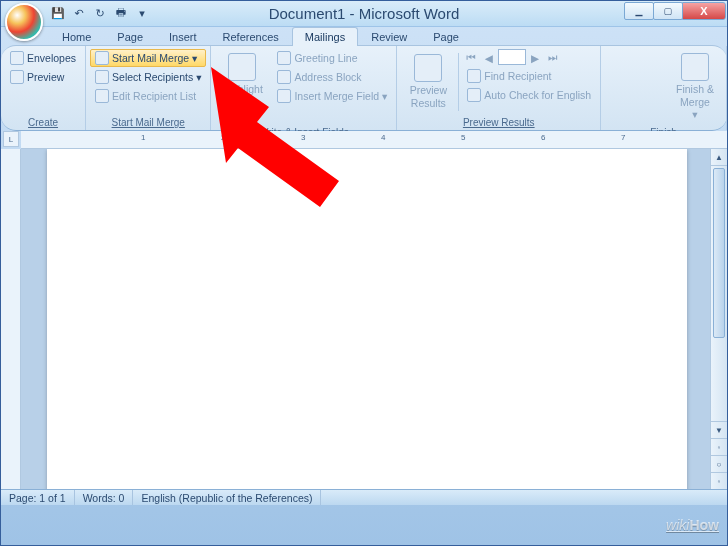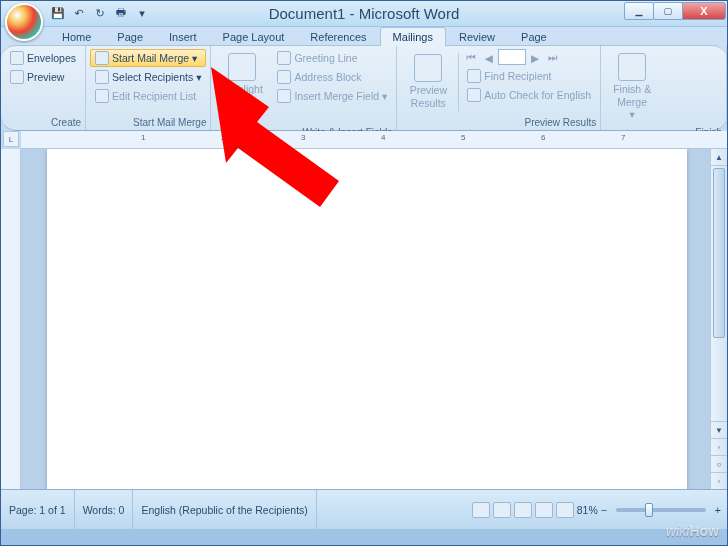--- a/index.html
+++ b/index.html
@@ -18,21 +18,21 @@
 
 
 .tabs { height:18px; display:flex; align-items:flex-start; padding-left:48px; gap:0; position:relative; z-index:5; }
 .tab { padding:3px 12px; font-size:11px; color:#2b4a70; cursor:pointer; border:1px solid transparent; border-bottom:none; }
 .tab.active { background:#e7f1fa; border-color:#a8c4e0; border-radius:3px 3px 0 0; color:#1a3a60; }
 
 
 .ribbon { height:86px; background:linear-gradient(#e7f1fa,#d3e4f3); border-top:1px solid #a8c4e0; border-bottom:1px solid #8ab0d6; display:flex;border-radius:15px; }
 .group { border-right:1px solid #b4cde6; display:flex; flex-direction:column; padding:3px 4px 0; }
 .group-body { flex:1; display:flex; gap:3px; }
-.group-label { font-size:10px; color:#4a6a8e; text-align:right; padding:2px 0; }
+.group-label { font-size:10px; color:#4a6a8e; text-align:center; padding:2px 0;text-decoration:underline; }
 .group-col { display:flex; flex-direction:column; gap:1px; }
 .ctrl { display:flex; align-items:center; gap:3px; padding:1px 4px; font-size:10.5px; color:#2b4a70; cursor:pointer; border:1px solid transparent; border-radius:2px; white-space:nowrap; }
 .ctrl.highlight { background:linear-gradient(#fff0c8,#ffd867); border-color:#e8b84c; }
 .ctrl.disabled { color:#8aa4c0; }
 .ctrl .ico { width:14px; height:14px; background:#e4eef8; border:1px solid #9ab8d8; border-radius:2px; display:inline-block; }
 .big-ctrl { display:flex; flex-direction:column; align-items:center; justify-content:center; padding:4px 6px; font-size:10.5px; color:#2b4a70; cursor:pointer; width:54px; text-align:center; line-height:1.2; }
 .big-ctrl.disabled { color:#8aa4c0; }
 .big-ctrl .big-ico { width:28px; height:28px; background:#e4eef8; border:1px solid #9ab8d8; border-radius:3px; margin-bottom:2px; }
 .sep { width:1px; background:#b4cde6; margin:4px 0; }
 
@@ -46,31 +46,31 @@
 .ruler-v { width:20px; background:#eaf3fb; border-right:1px solid #b0c8e0; }
 .canvas { flex:1; overflow:auto; position:relative; padding:0 0 10px 26px; }
 .page { width:640px; height:560px; background:#fff; box-shadow:0 1px 4px rgba(0,0,0,.25); margin-top:0; position:relative; }
 .scroll-v { width:17px; background:linear-gradient(90deg,#eaf3fb,#d4e4f2); border-left:1px solid #b0c8e0; display:flex; flex-direction:column; }
 .scroll-track { flex:1; position:relative; }
 .scroll-thumb { position:absolute; left:2px; right:2px; top:2px; height:170px; background:linear-gradient(90deg,#dbe9f6,#b9d3ec); border:1px solid #8ab0d6; border-radius:2px; }
 .scroll-btn { height:17px; display:flex; align-items:center; justify-content:center; font-size:8px; color:#3a5a80; border-top:1px solid #b0c8e0; }
 .scroll-btn:first-child { border-top:none; border-bottom:1px solid #b0c8e0; }
 
 
-.status { height:40px; background:linear-gradient(#d9ebf9,#bcd8f0); border-top:1px solid #8ab0d6; display:flex; align-items:center; font-size:10.5px; color:#2b4a70; }
+.status { height:16px; background:linear-gradient(#d9ebf9,#bcd8f0); border-top:1px solid #8ab0d6; display:flex; align-items:center; font-size:10.5px; color:#2b4a70; }
 .status-item { padding:0 8px; border-right:1px solid #a8c4e0; height:100%; display:flex; align-items:center; }
 .status-right { margin-left:auto; display:flex; align-items:center; gap:3px; padding:0 6px; }
 .view-btn { width:18px; height:16px; background:#e4eef8; border:1px solid #9ab8d8; border-radius:2px; }
 .zoom-slider { width:90px; height:4px; background:#9ab8d8; position:relative; margin:0 6px; border-radius:2px; }
 .zoom-thumb { width:8px; height:14px; background:linear-gradient(#fff,#cde3f5); border:1px solid #6a94c4; position:absolute; left:32%; top:-5px; border-radius:2px; }
 
 
 .arrow-layer { position:absolute; z-index:100; pointer-events:none; left:0; top:0; }
 
-.watermark { position:absolute; bottom:6px; right:8px; color:rgba(255,255,255,.65); font-size:14px; font-style:italic; z-index:200; text-shadow:0 1px 1px rgba(0,0,0,.3); }
+.watermark { position:absolute; bottom:12px; right:8px; color:rgba(255,255,255,.65); font-size:14px; font-style:italic; z-index:200; text-shadow:0 1px 1px rgba(0,0,0,.3);text-decoration:underline; }
 .watermark b { font-style:normal; }
 </style>
 </head>
 <body>
 
 <div class="window">
 
   <div class="titlebar">
     <div class="office-btn"></div>
     <div class="qat">
@@ -85,21 +85,20 @@
       <div class="winbtn">▁</div>
       <div class="winbtn">▢</div>
       <div class="winbtn close">X</div>
     </div>
   </div>
 
   <div class="tabs">
     <div class="tab">Home</div>
     <div class="tab">Page</div>
     <div class="tab">Insert</div>
-    <div class="tab">Page Layout</div>
     <div class="tab">References</div>
     <div class="tab active">Mailings</div>
     <div class="tab">Review</div>
     <div class="tab">Page</div>
   </div>
 
   <div class="ribbon">
 
     <div class="group">
       <div class="group-body">
@@ -194,21 +193,21 @@
           <div class="ctrl disabled">
               <span class="ico"></span>
               <span>Auto Check for English</span>
             </div>
         </div>
       </div>
       <div class="group-label">Preview Results</div>
     </div>
 
     <div class="group" style="flex:1">
-      <div class="group-body" style="justify-content:flex-start">
+      <div class="group-body" style="justify-content:flex-end">
         <div class="big-ctrl disabled">
             <div class="big-ico"></div>
             <span>Finish &amp; Merge</span>
             <span>▾</span>
           </div>
       </div>
       <div class="group-label">Finish</div>
     </div>
 
   </div>
@@ -239,34 +238,21 @@
       <div class="scroll-btn">▼</div>
       <div class="scroll-btn">◦</div>
       <div class="scroll-btn">○</div>
       <div class="scroll-btn">◦</div>
     </div>
   </div>
 
   <div class="status">
     <div class="status-item">Page: 1 of 1</div>
     <div class="status-item">Words: 0</div>
-    <div class="status-item">English (Republic of the Recipients)</div>
-    <div class="status-right">
-      <div class="view-btn"></div>
-      <div class="view-btn"></div>
-      <div class="view-btn"></div>
-      <div class="view-btn"></div>
-      <div class="view-btn"></div>
-      <span>81%</span>
-      <span>−</span>
-      <div class="zoom-slider">
-          <div class="zoom-thumb"></div>
-        </div>
-      <span>+</span>
-    </div>
+    <div class="status-item">English (Republic of the References)</div>
   </div>
 
   <svg class="arrow-layer" width="728" height="546">
     <polygon points="210,66 268,106 256,121 338,180 319,206 237,147 225,162" fill="#ff0000"></polygon>
   </svg>
 
   <div class="watermark"><span>wiki</span><b>How</b></div>
 </div>
 
 </body></html>

